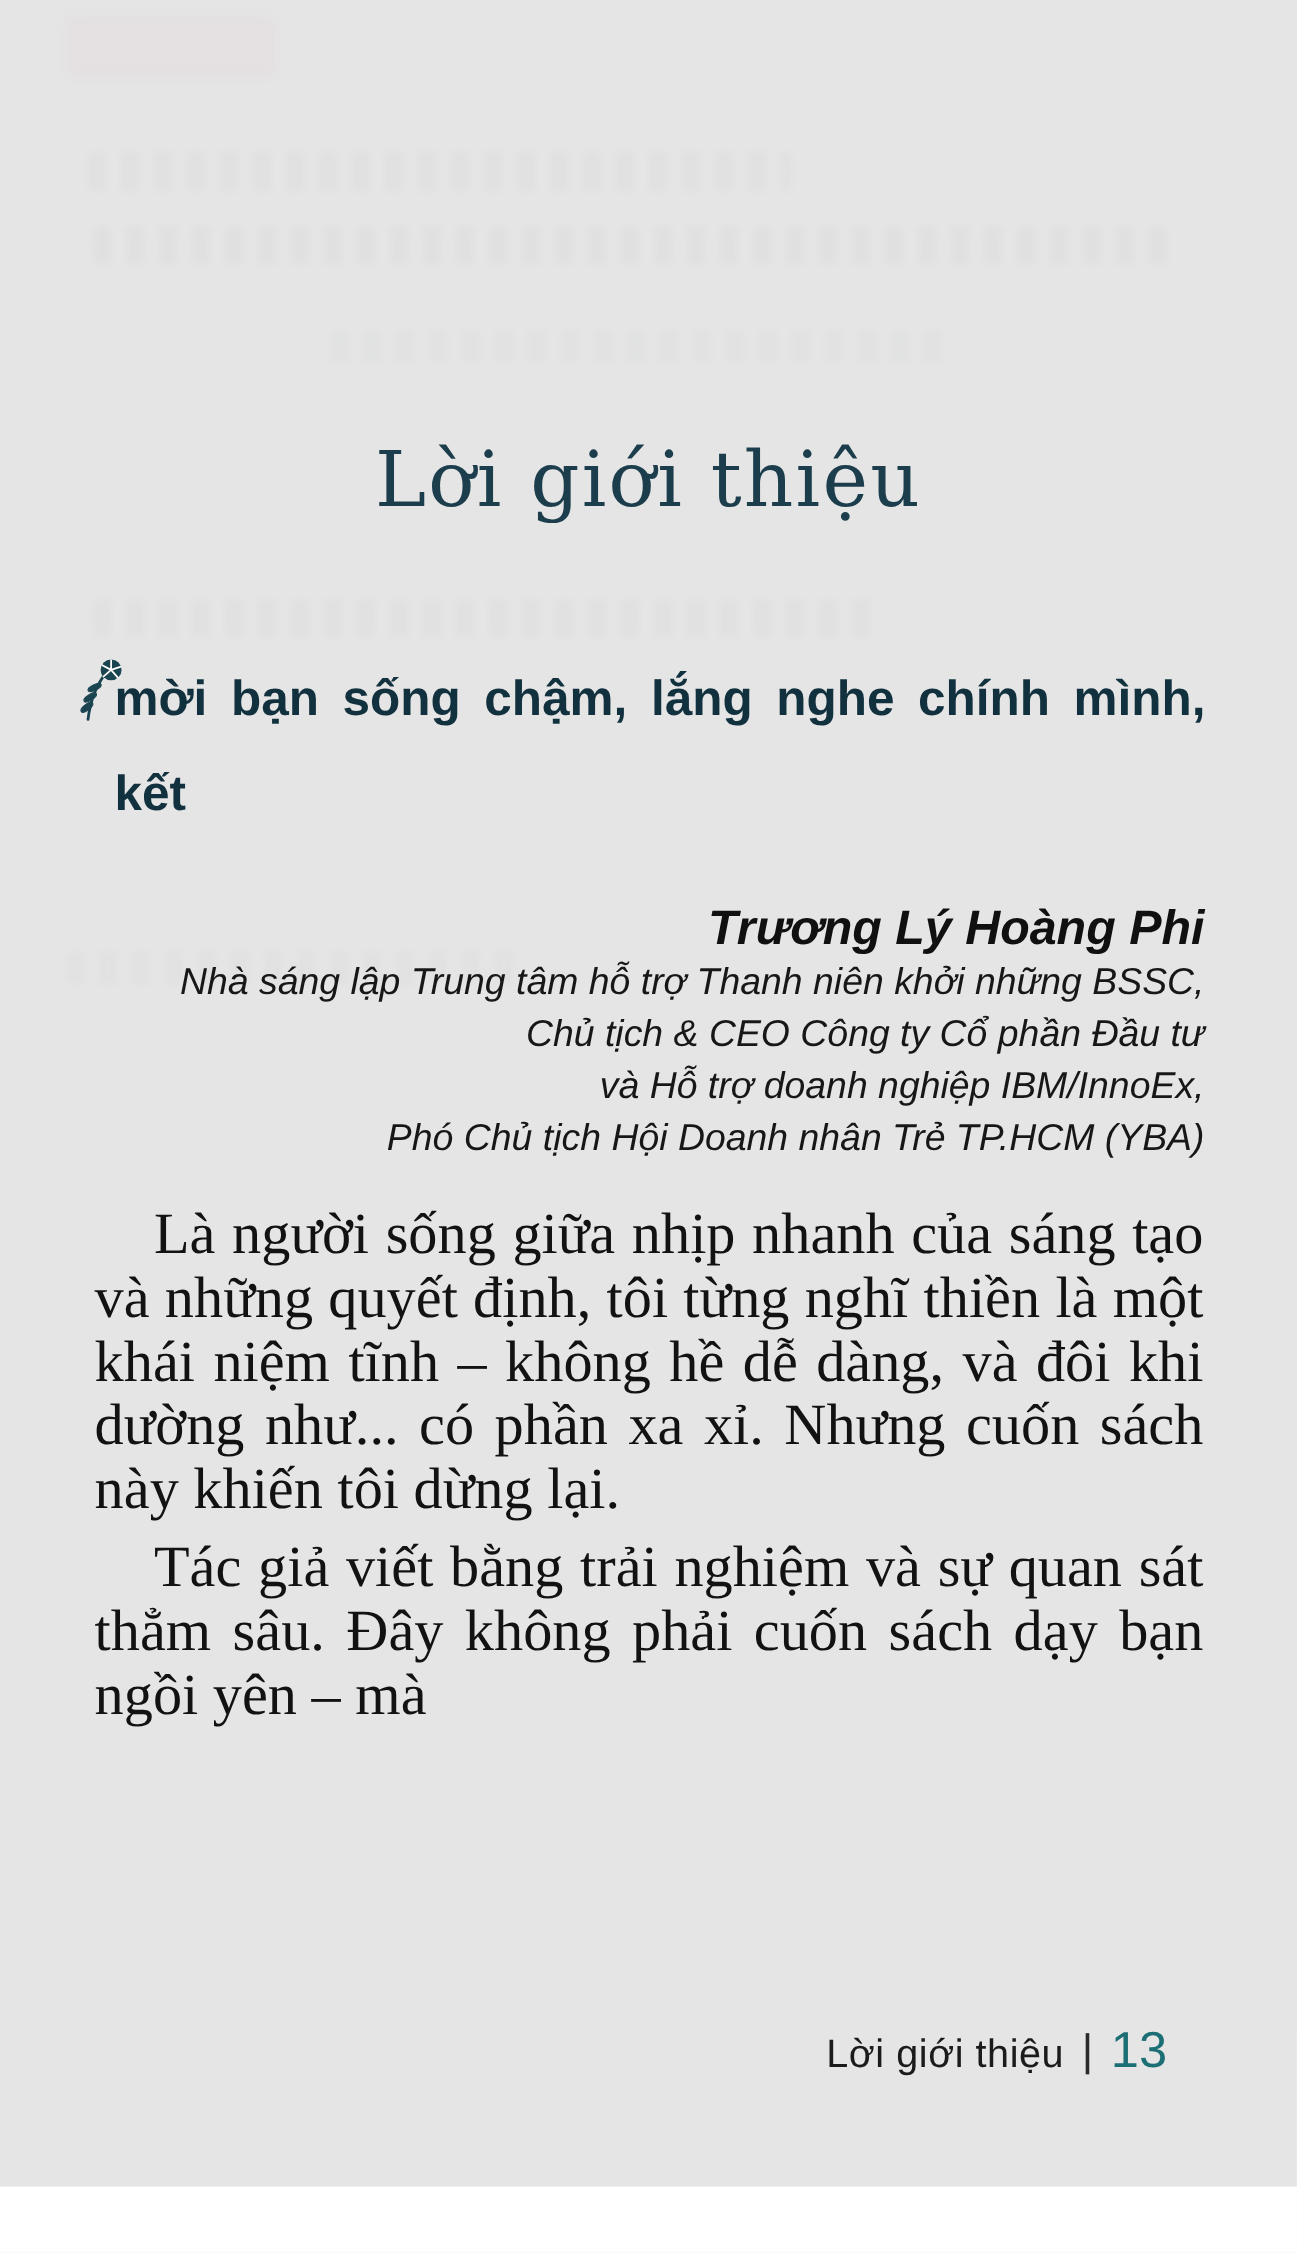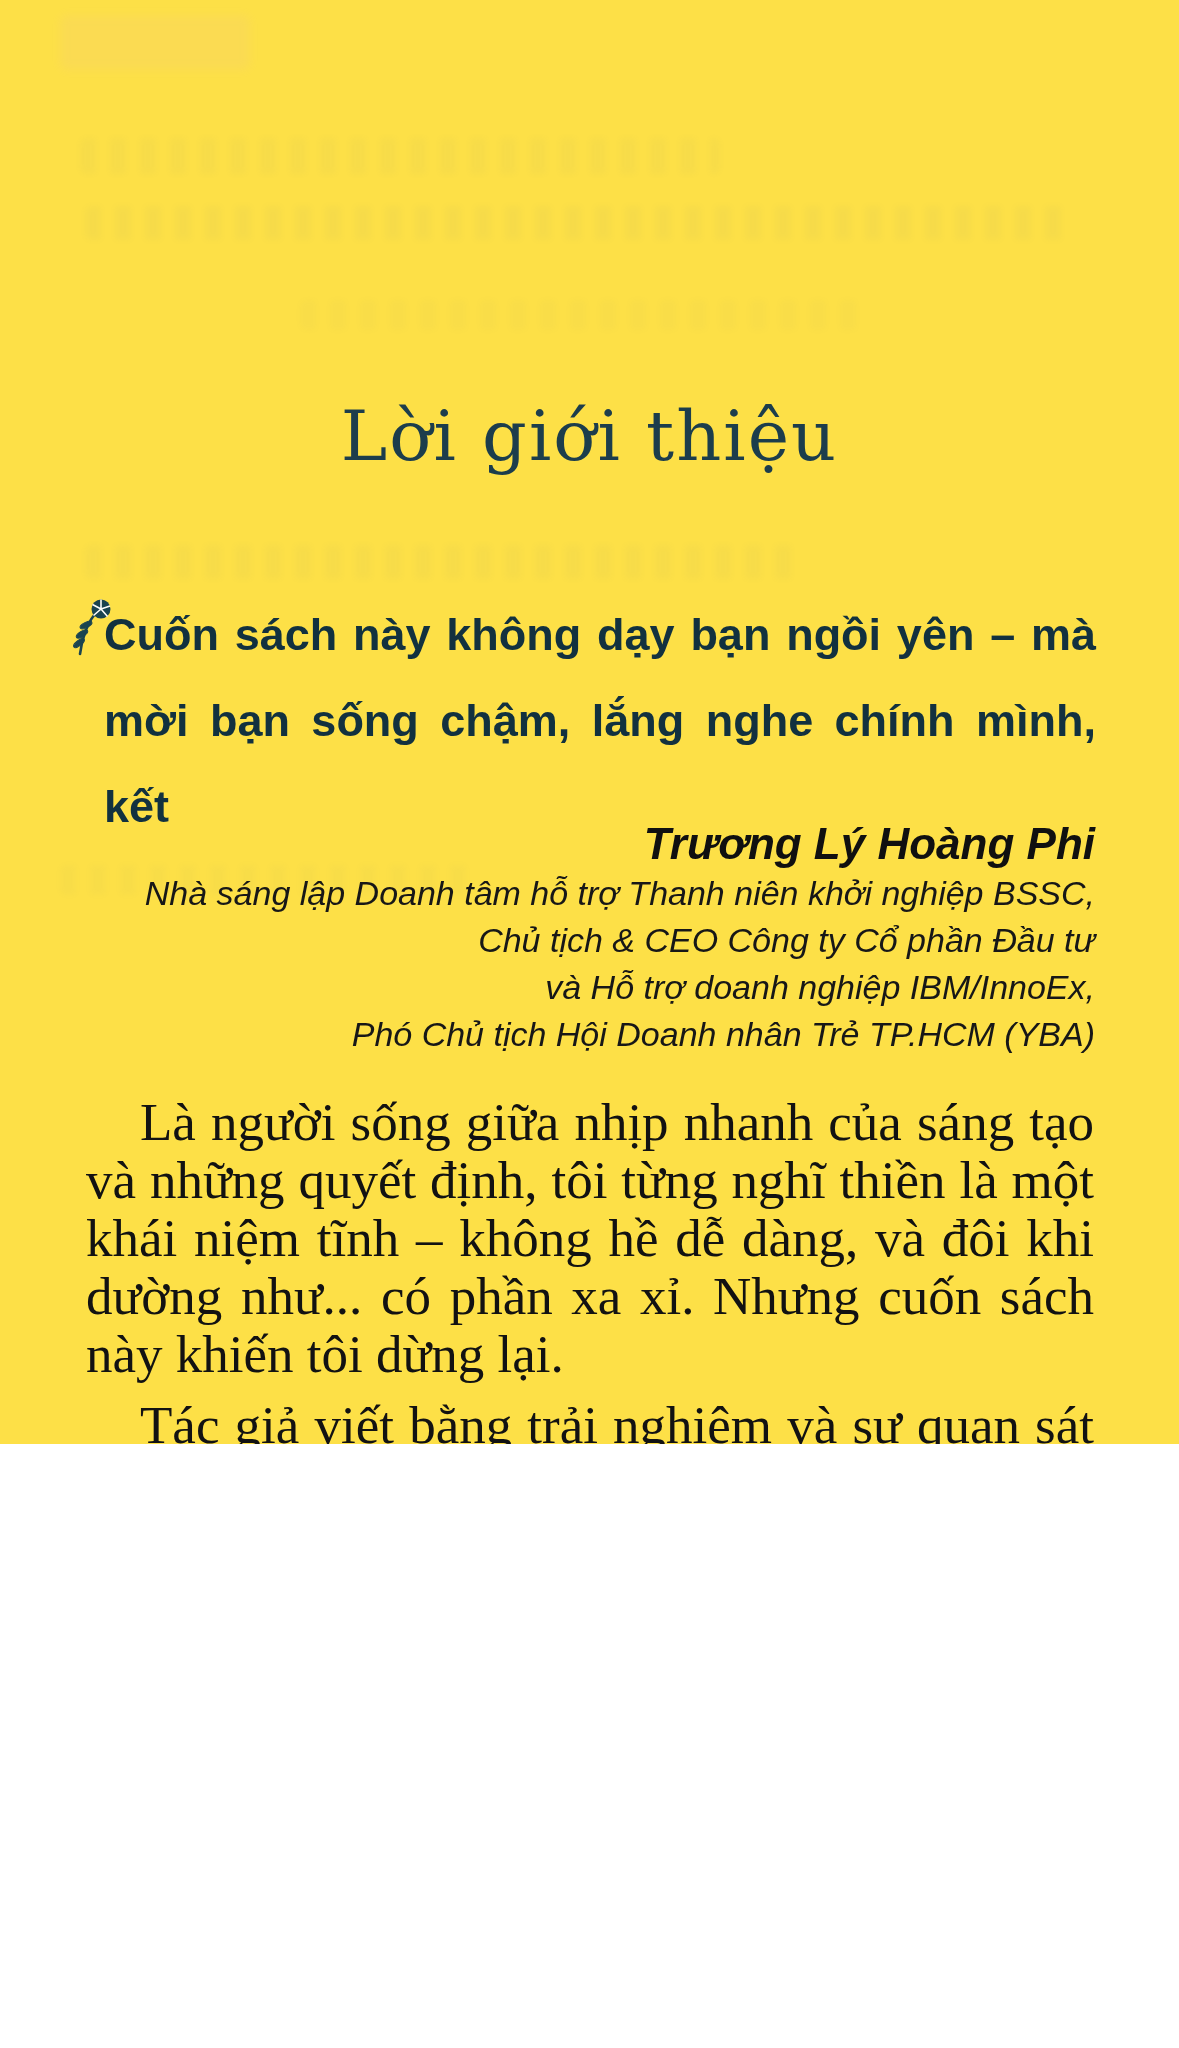--- a/index.html
+++ b/index.html
@@ -1,20 +1,20 @@
 <!DOCTYPE html>
 <html lang="vi"><head>
 <meta charset="utf-8">
 <style>
   html, body { margin: 0; padding: 0; background: #ffffff; }
   .page {
     position: relative;
     width: 1179px;
-    height: 1444px;
-    background: #fde047;
+    height: 1988px;
+    background: #e5e5e5;
     overflow: hidden;
     font-family: "Liberation Serif", serif;
   }
 
   
   .ghost {
     position: absolute;
     opacity: 0.10;
     filter: blur(3px);
     background: repeating-linear-gradient(90deg,
@@ -148,27 +148,26 @@
       <path d="M10 56 C 12 40, 17 25, 27 13" fill="none" stroke-width="2.6" stroke-linecap="round"></path>
       <ellipse cx="9" cy="45" rx="6.5" ry="2.6" transform="rotate(-38 9 45)"></ellipse>
       <ellipse cx="12" cy="36" rx="6.5" ry="2.6" transform="rotate(-32 12 36)"></ellipse>
       <ellipse cx="16" cy="27" rx="6.5" ry="2.6" transform="rotate(-26 16 27)"></ellipse>
       <circle cx="31" cy="11" r="9.5" stroke="none"></circle>
     </g>
     <path d="M31 11 L31 1.5 M31 11 L40 8 M31 11 L37.5 18.5 M31 11 L23.5 17.5 M31 11 L22.5 6.5" stroke="#fdfdfb" stroke-width="1.6" fill="none"></path>
   </svg>
 
   <div class="quote-block">
-    <div class="quote-line justify">Cuốn sách này không dạy bạn ngồi yên – mà</div>
     <div class="quote-line justify">mời bạn sống chậm, lắng nghe chính mình, kết</div>
   </div>
 
   <div class="attribution">
     <div class="author">Trương Lý Hoàng Phi</div>
-    <div class="role">Nhà sáng lập Doanh tâm hỗ trợ Thanh niên khởi nghiệp BSSC,</div>
+    <div class="role">Nhà sáng lập Trung tâm hỗ trợ Thanh niên khởi những BSSC,</div>
     <div class="role">Chủ tịch &amp; CEO Công ty Cổ phần Đầu tư</div>
     <div class="role">và Hỗ trợ doanh nghiệp IBM/InnoEx,</div>
     <div class="role">Phó Chủ tịch Hội Doanh nhân Trẻ TP.HCM (YBA)</div>
   </div>
 
   <div class="body-text">
     <p>Là người sống giữa nhịp nhanh của sáng tạo và những quyết định, tôi từng nghĩ thiền là một khái niệm tĩnh – không hề dễ dàng, và đôi khi dường như... có phần xa xỉ. Nhưng cuốn sách này khiến tôi dừng lại.</p>
     <p>Tác giả viết bằng trải nghiệm và sự quan sát thẳm sâu. Đây không phải cuốn sách dạy bạn ngồi yên – mà</p>
   </div>
 

